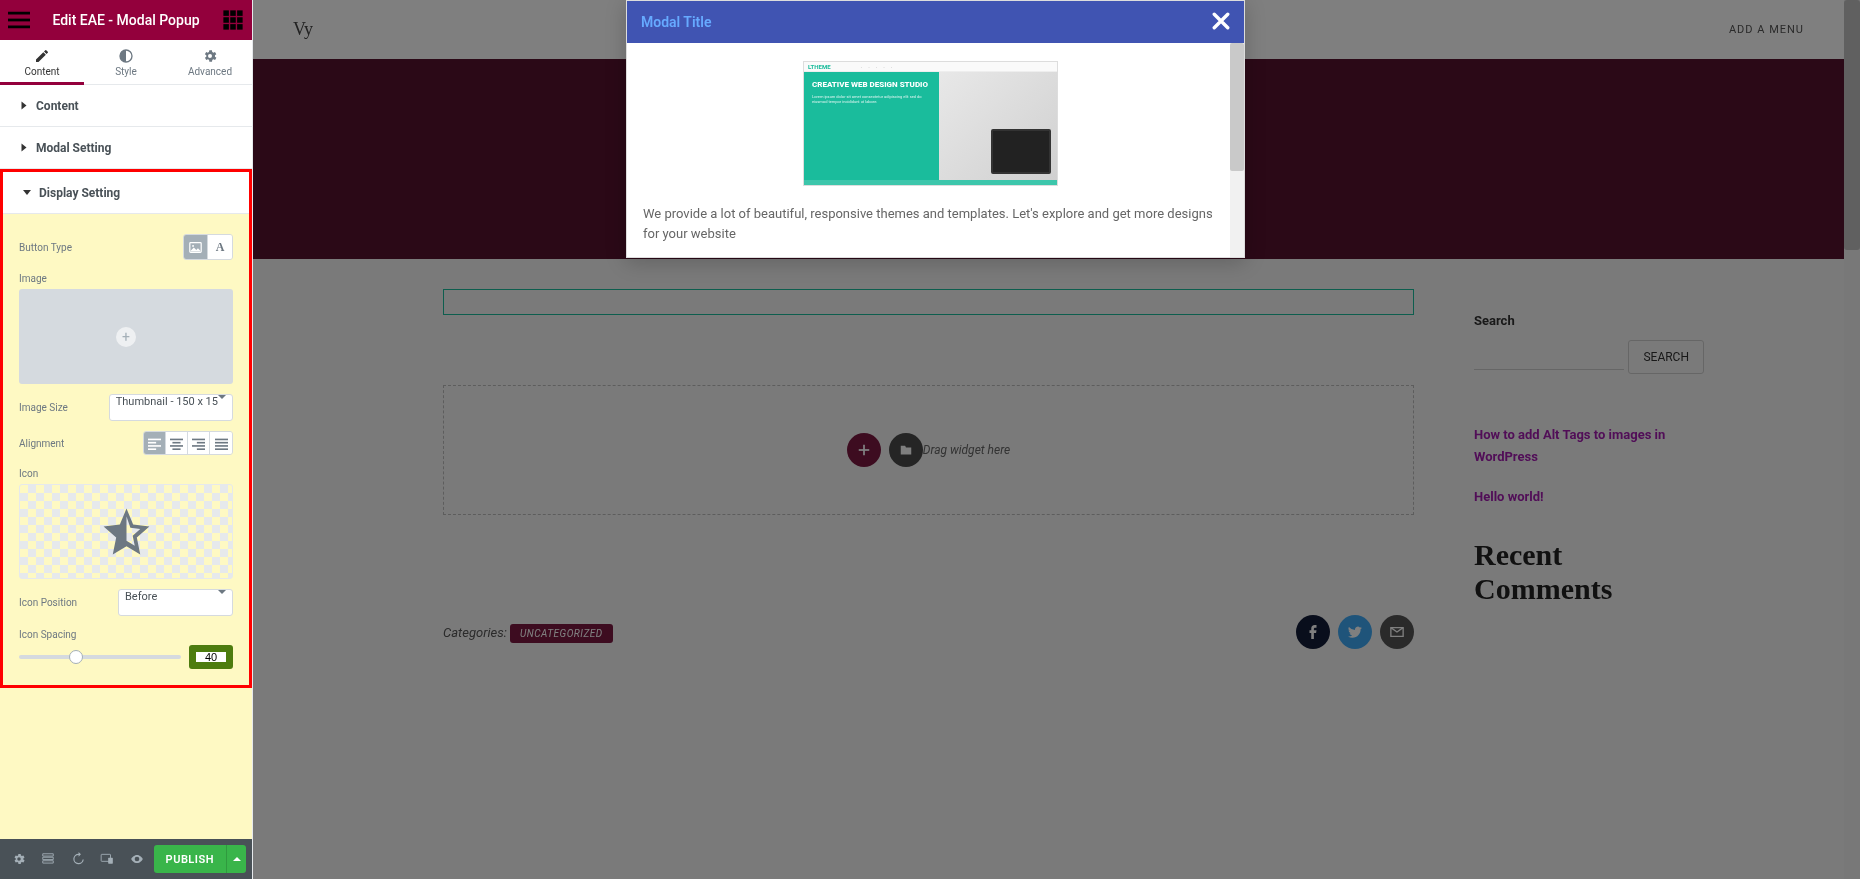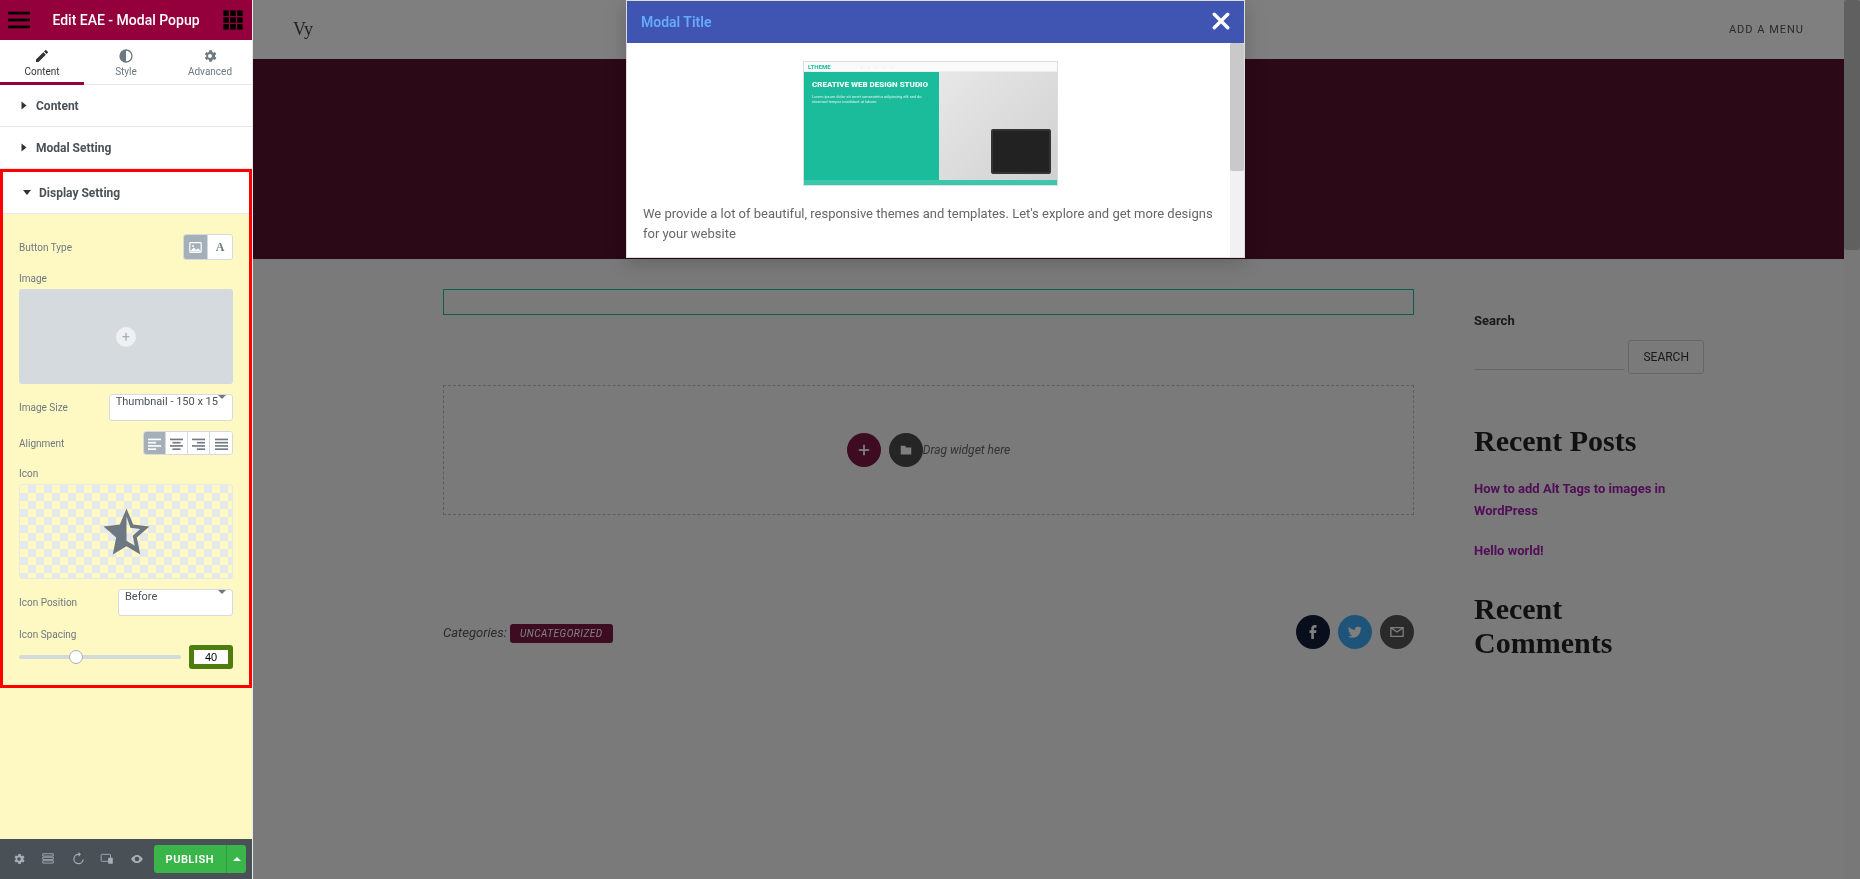--- a/index.html
+++ b/index.html
@@ -46,21 +46,21 @@
     linear-gradient(45deg, transparent 75%, #e6e9ec 75%),
     linear-gradient(-45deg, transparent 75%, #e6e9ec 75%);
     background-size: 16px 16px;
     background-position: 0 0, 0 8px, 8px -8px, -8px 0px;
     display: flex; align-items: center; justify-content: center; border-radius: 3px; border: 1px solid #e6e9ec; cursor: pointer; }
   .icon-drop svg { width: 55px; height: 55px; fill: #6d7882; }
 
   .slider-row { display: flex; align-items: center; gap: 8px; }
   .slider-track { flex: 1; height: 4px; background: #d5dadf; border-radius: 2px; position: relative; }
   .slider-thumb { position: absolute; top: 50%; transform: translate(-50%, -50%); width: 14px; height: 14px; border-radius: 50%; background: #fff; border: 1px solid #a4afb7; left: 35%; }
-  .slider-input { width: 44px; height: 24px; border: 5px solid #4d7c0f; border-radius: 3px; text-align: center; font-size: 11px; }
+  .slider-input { width: 44px; height: 24px; border: 7px solid #4d7c0f; border-radius: 3px; text-align: center; font-size: 11px; }
 
   
   .panel-footer { height: 40px; background: #495157; display: flex; align-items: center; padding: 0 6px; gap: 4px; }
   .foot-btn { width: 30px; height: 30px; display: flex; align-items: center; justify-content: center; color: #a4afb7; cursor: pointer; }
   .foot-btn svg { width: 14px; height: 14px; fill: currentColor; }
   .publish { flex: 0 0 auto; margin-left: auto; display: flex; }
   .publish-main { background: #39b54a; color: #fff; font-size: 11px; font-weight: 600; padding: 0 12px; height: 28px; display: flex; align-items: center; border-radius: 3px 0 0 3px; cursor: pointer; letter-spacing: 0.5px; }
   .publish-caret { background: #39b54a; width: 20px; height: 28px; display: flex; align-items: center; justify-content: center; border-radius: 0 3px 3px 0; border-left: 1px solid rgba(0,0,0,0.15); cursor: pointer; }
   .publish-caret .tri { width: 0; height: 0; border-left: 4px solid transparent; border-right: 4px solid transparent; border-bottom: 4px solid #fff; }
 
@@ -397,21 +397,20 @@
               </div>
           </div>
         </div>
       </div>
       <div class="side-col">
         <h4>Search</h4>
         <div class="side-search">
           <div class="side-search-input"></div>
           <div class="side-search-btn">SEARCH</div>
         </div>
-        <h2>Recent Posts</h2>
         <a>How to add Alt Tags to images in WordPress</a>
         <a>Hello world!</a>
         <h2 style="margin-top:30px;">Recent Comments</h2>
       </div>
     </div>
   </div>
   <div class="preview-scroll">
     <div class="thumb-sc"></div>
   </div>
 </div>

